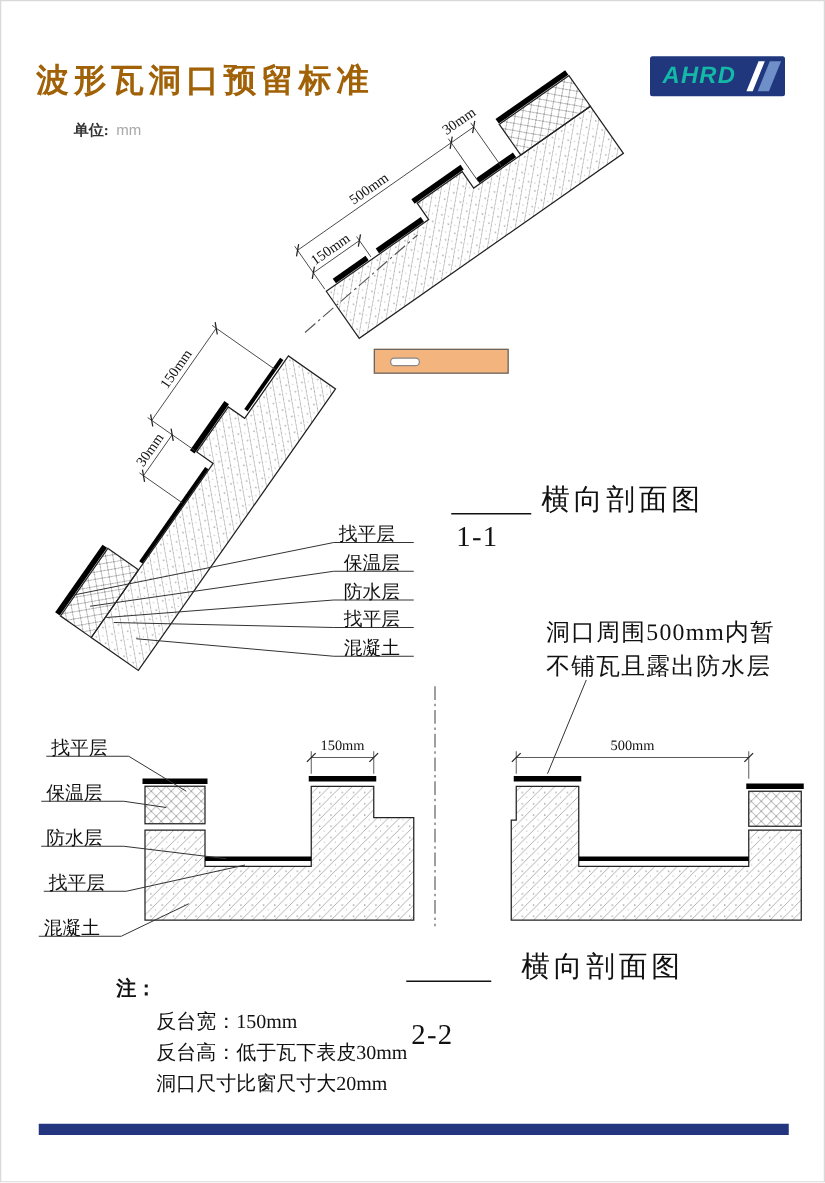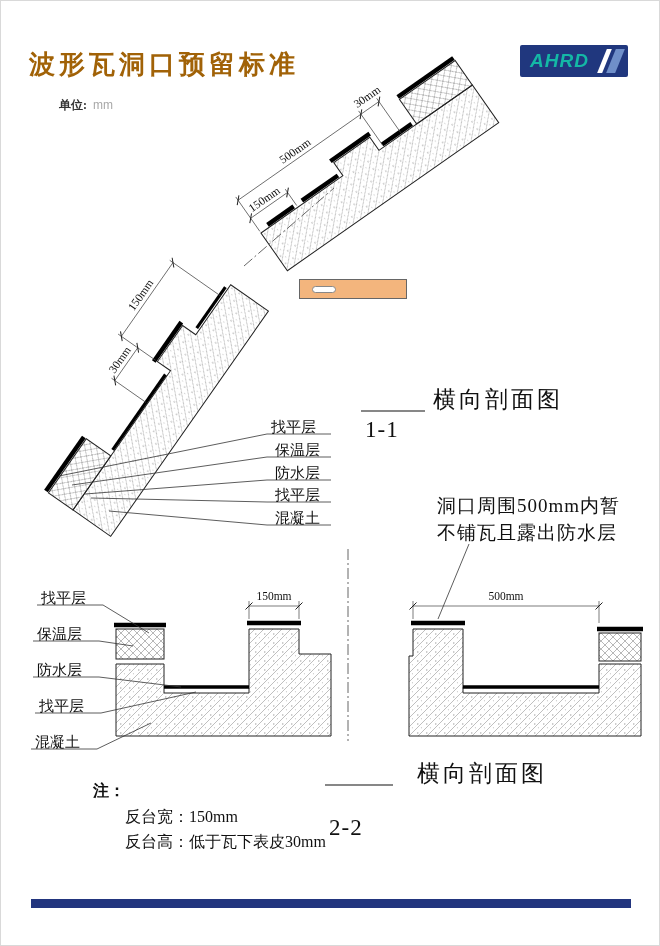--- a/index.html
+++ b/index.html
@@ -200,16 +200,17 @@
   <div class="abs layer-label" style="left:36px; top:660px;">防水层</div>
   <div class="abs layer-label" style="left:38px; top:696px;">找平层</div>
   <div class="abs layer-label" style="left:34px; top:732px;">混凝土</div>
 
   <div class="abs sec-num" style="left:328px; top:781px;">2-2</div>
   <div class="abs sec-name" style="left:416px; top:757px;">横向剖面图</div>
 
   <div class="abs note-label" style="left:92px; top:780px;">注：</div>
   <div class="abs note-item" style="left:124px; top:806px;">反台宽：150mm</div>
   <div class="abs note-item" style="left:124px; top:831px;">反台高：低于瓦下表皮30mm</div>
+  <div class="abs note-item" style="left:124px; top:856px;">洞口尺寸比窗尺寸大20mm</div>
 
   <div class="abs footer-bar" style="left:30px; top:898px; width:600px; height:9px;"></div>
 
 </div>
 
 </body></html>

